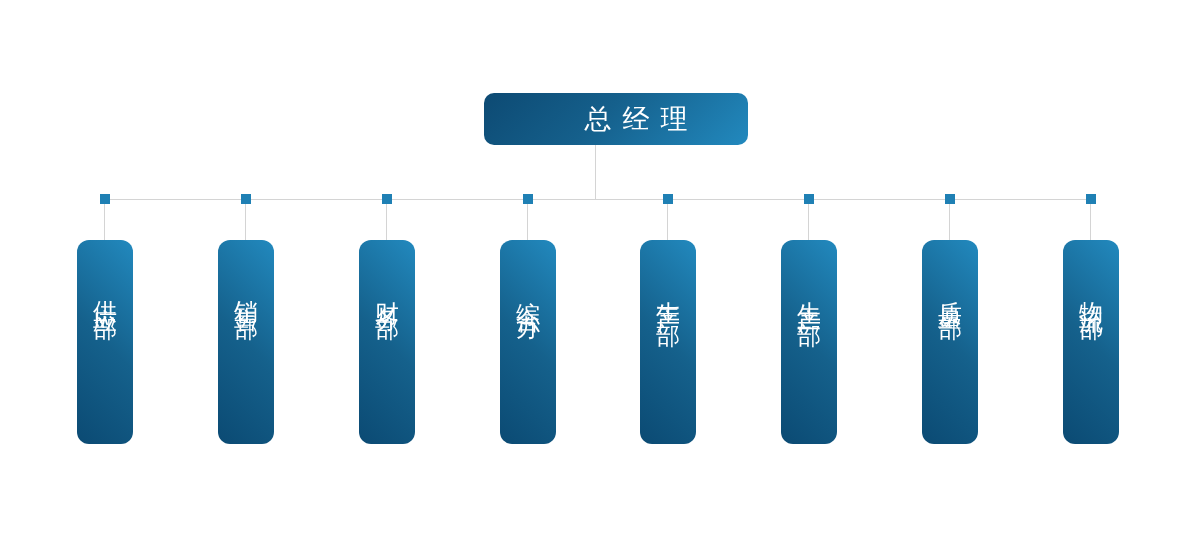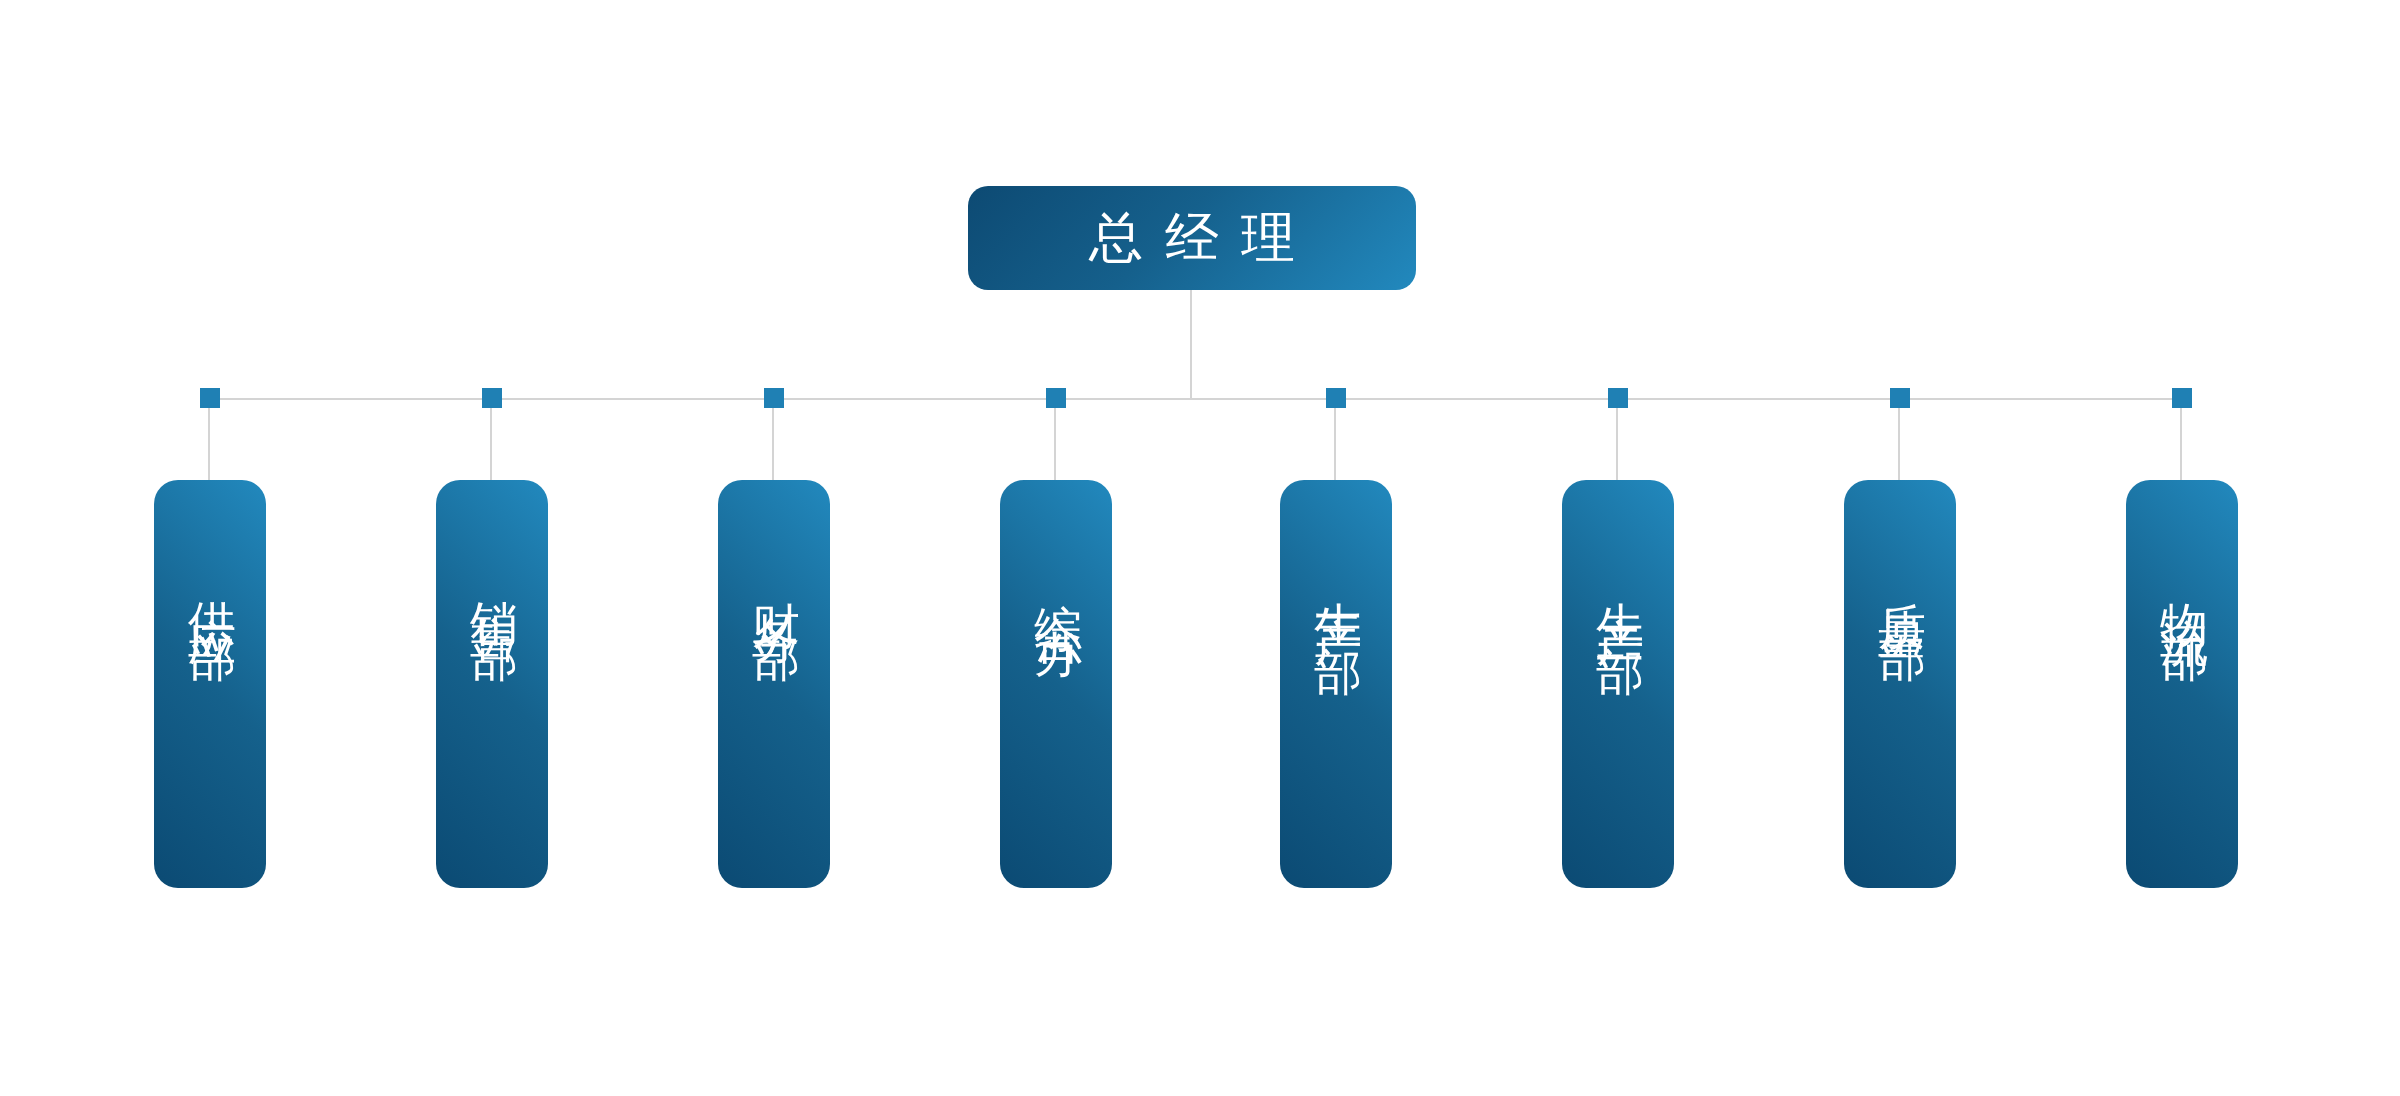--- a/index.html
+++ b/index.html
@@ -20,20 +20,21 @@
     position: absolute;
     left: 484px;
     top: 93px;
     width: 224px;
     height: 52px;
     border-radius: 10px;
     background: linear-gradient(135deg, #0d4a73 0%, #15608c 45%, #2289be 100%);
     display: flex;
     align-items: center;
     justify-content: center;
+    padding-left: 40px;
   }
   .root-node .root-label {
     color: #ffffff;
     font-size: 27px;
     font-weight: 400;
     letter-spacing: 11px;
     margin-right: -11px;
     white-space: nowrap;
   }
   

